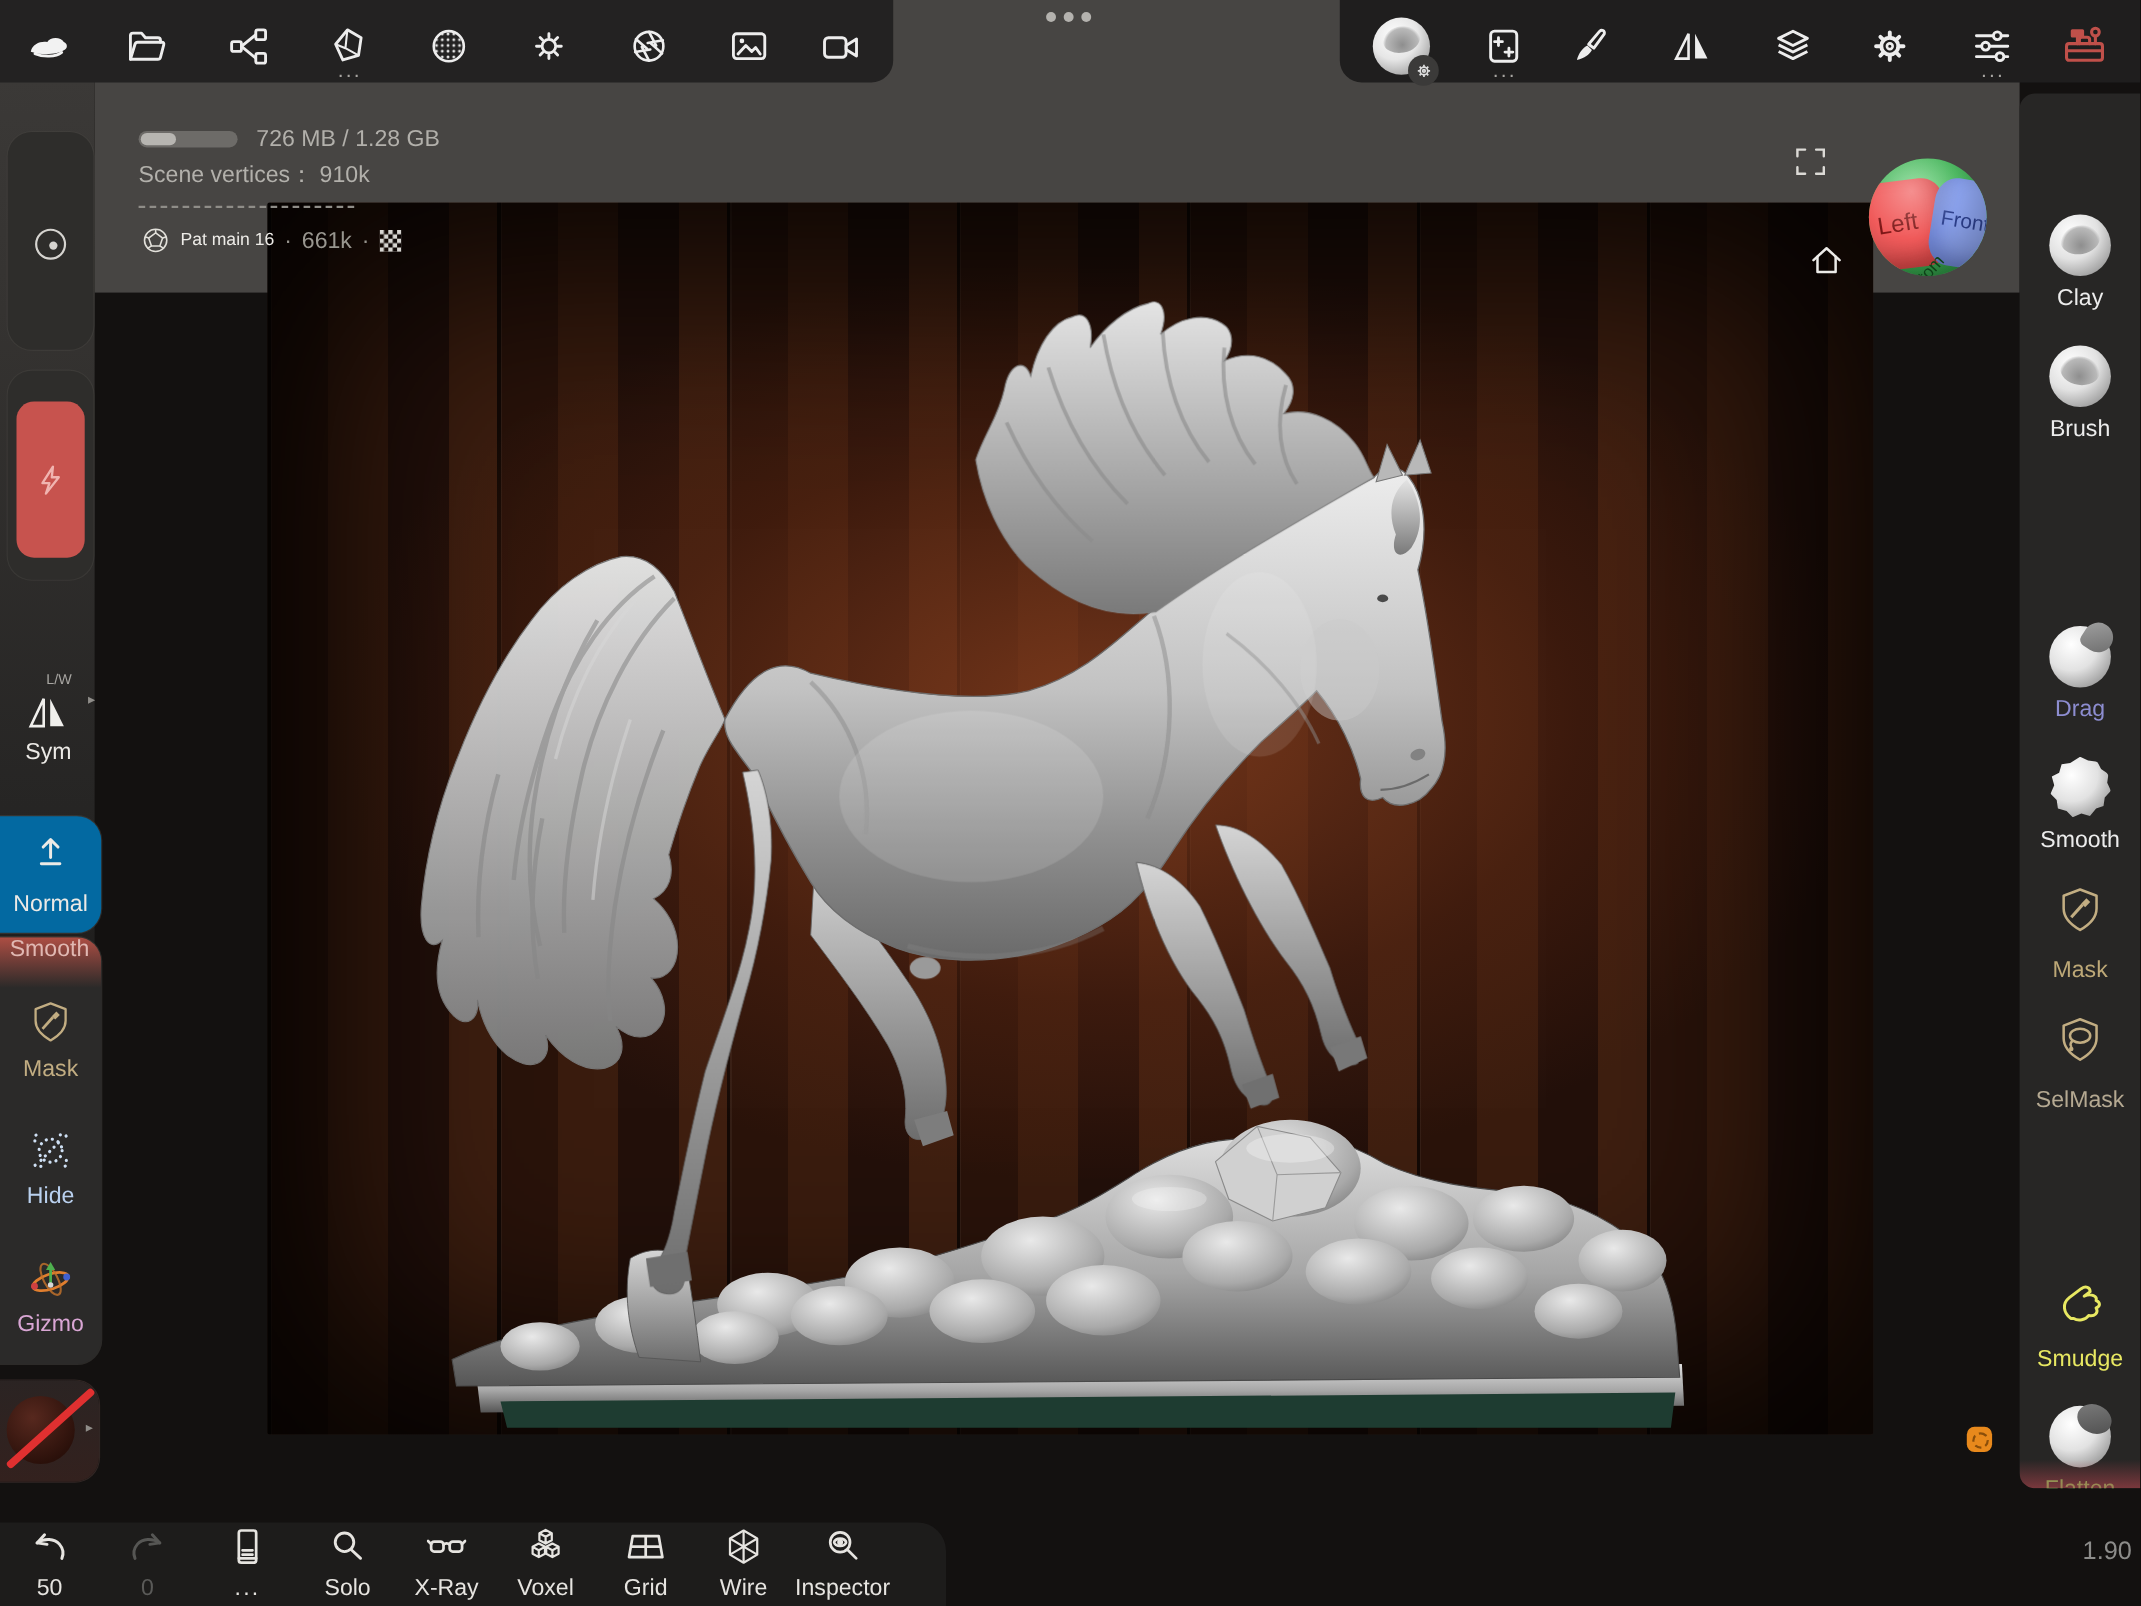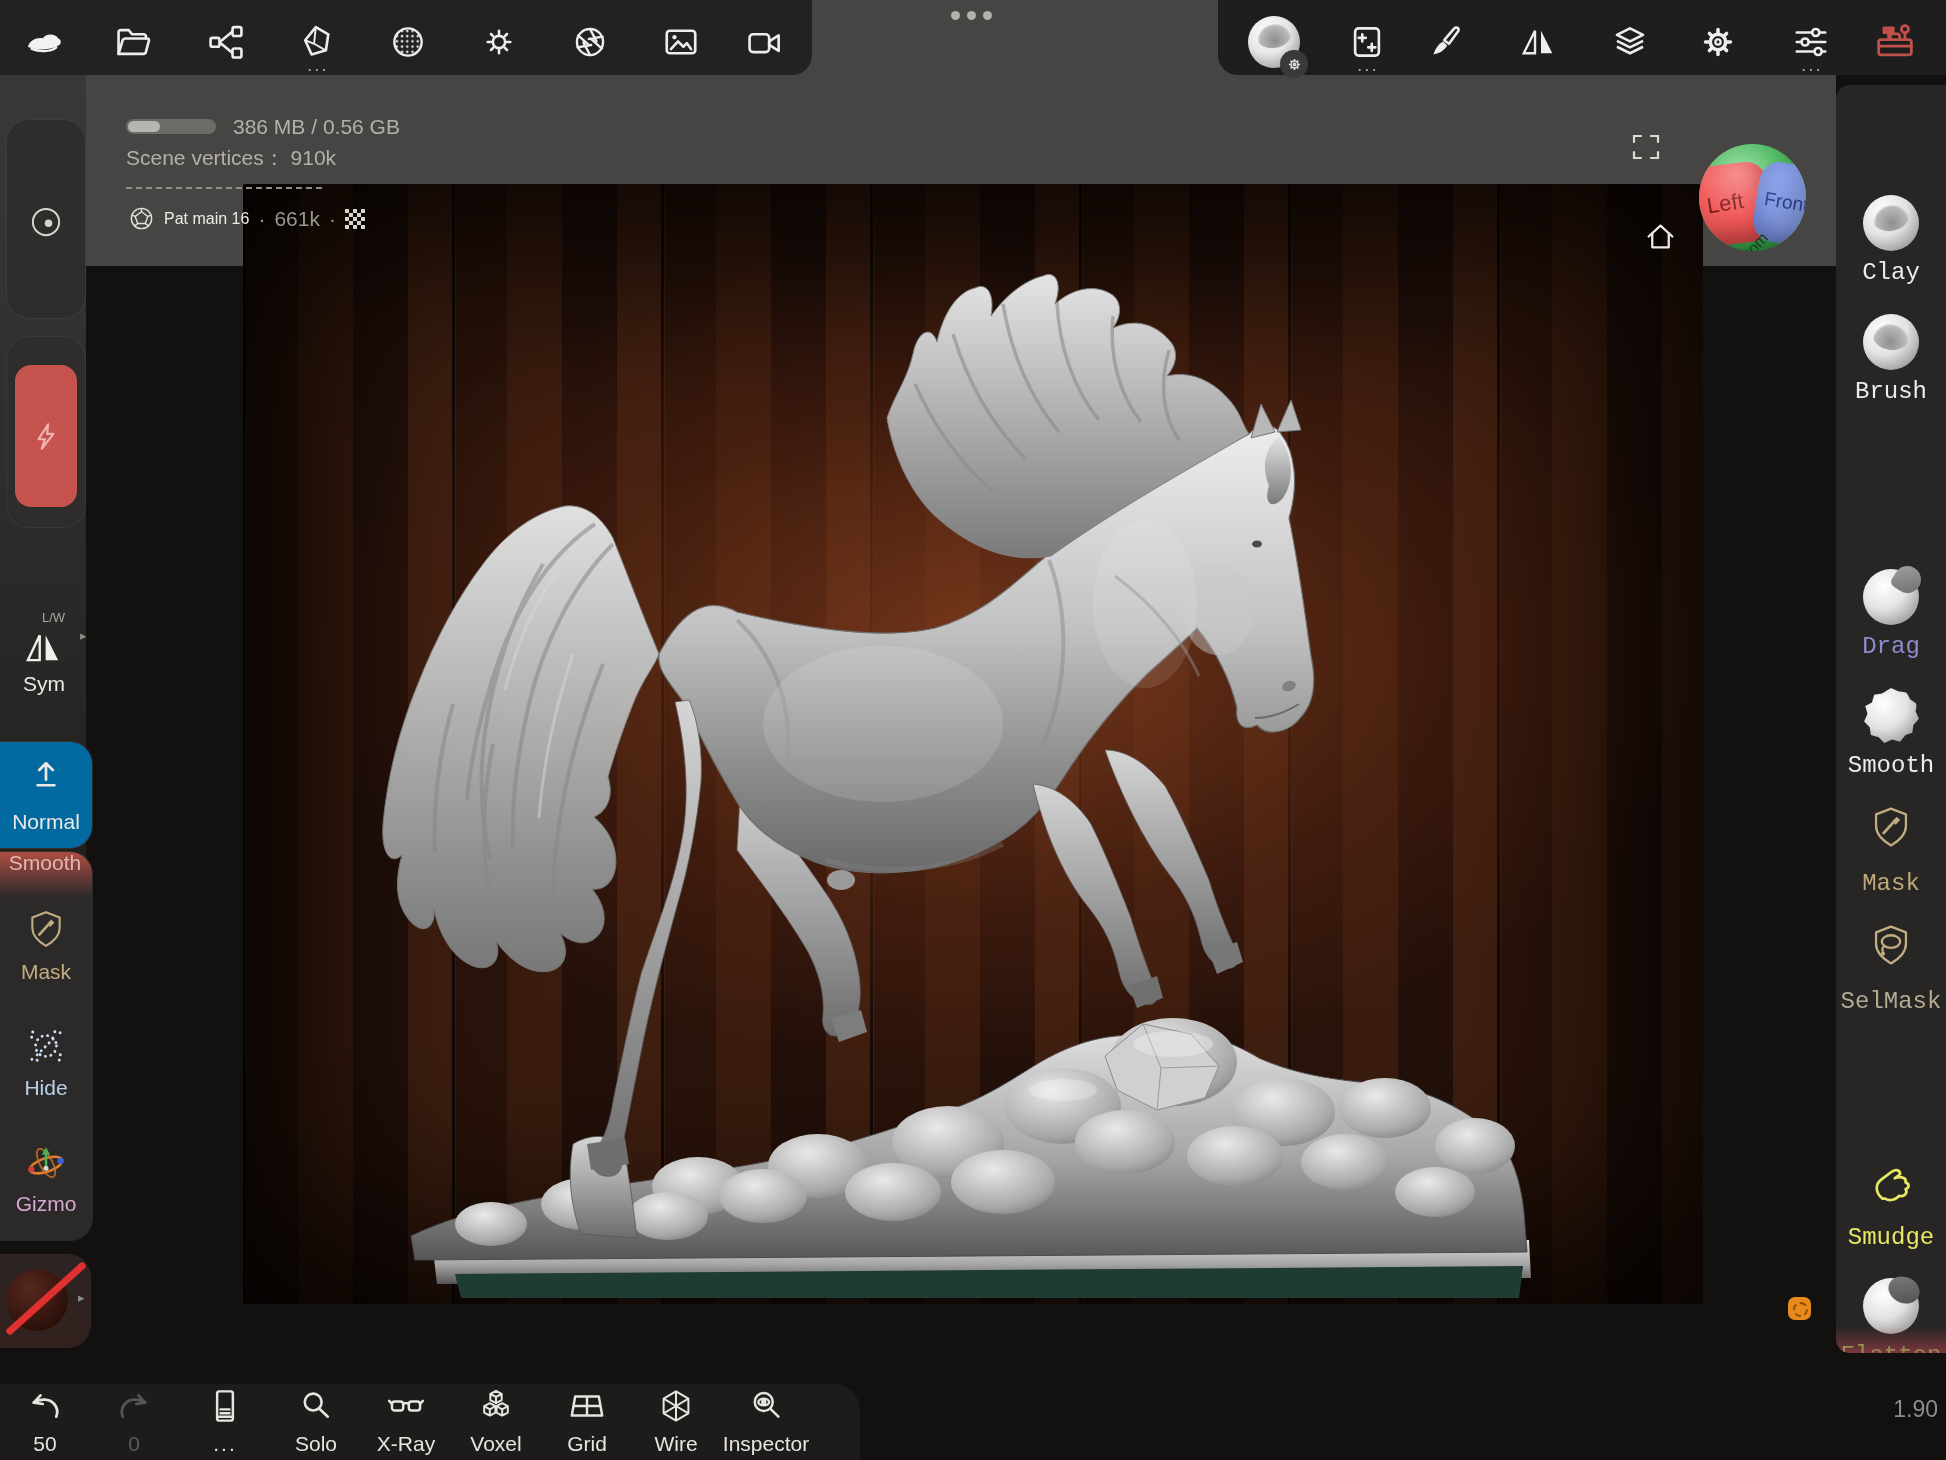--- a/index.html
+++ b/index.html
@@ -62,21 +62,21 @@
       background:linear-gradient(#2b2423,#33211e);overflow:hidden;box-shadow:0 0 0 1px rgba(80,60,56,.5);}
   .slash-sphere{position:absolute;left:6px;top:14px;width:62px;height:62px;border-radius:50%;
       background:radial-gradient(circle at 38% 32%, #57281e, #2a100a 75%);}
   .slash-line{position:absolute;left:-6px;top:40px;width:104px;height:7px;background:#e03030;transform:rotate(-42deg);border-radius:3px;}
   .mini-caret{position:absolute;font-size:13px;color:#8f8d89;}
   
   .sidebar{position:absolute;left:1836px;top:85px;width:110px;height:1268px;background:#272625;
       border-radius:14px 0 0 14px;overflow:hidden;}
   .tool{position:absolute;left:0;width:110px;height:118px;text-align:center;}
   .tool-sel{background:#56566f;}
-  .tool .lbl{position:absolute;left:0;top:78px;width:110px;font-size:24px;color:#ececec;font-family:Liberation Mono, monospace;}
+  .tool .lbl{position:absolute;left:0;top:78px;width:110px;font-size:21px;color:#ececec;}
   .sphere{position:absolute;left:27px;top:14px;width:56px;height:56px;border-radius:50%;
       background:radial-gradient(circle at 36% 30%, #ffffff, #e2e2e2 45%, #a8a8a8 75%, #737373);}
   .dent{position:absolute;left:10px;top:10px;width:36px;height:26px;border-radius:50%;transform:rotate(-10deg);
       background:radial-gradient(ellipse at 50% 70%, #8e8e8e, #b9b9b9 62%, rgba(185,185,185,0) 74%);}
   .tear{position:absolute;right:-2px;top:-3px;width:27px;height:27px;border-radius:50% 50% 50% 6px;
       transform:rotate(33deg);background:linear-gradient(135deg,#a2a2a2,#6c6c6c);}
   .crumple{clip-path:polygon(50% 0%,63% 6%,78% 8%,84% 20%,96% 28%,94% 42%,100% 55%,90% 66%,88% 80%,76% 84%,66% 96%,52% 92%,38% 98%,28% 88%,14% 84%,12% 70%,2% 60%,8% 46%,4% 32%,16% 26%,20% 12%,34% 10%);}
   .paint-top{position:absolute;left:11px;top:6px;width:33px;height:22px;border-radius:50%;transform:rotate(-14deg);
       background:radial-gradient(circle at 45% 40%, #f5a83a, #d8821a 80%);}
   .flat-disc{position:absolute;right:-1px;top:-1px;width:32px;height:26px;border-radius:50%;transform:rotate(24deg);
@@ -372,21 +372,21 @@
           <path d="M12.5 10 V16"></path>
           <circle cx="26.5" cy="7" r="3"></circle>
           <path d="M26.5 10 V16"></path>
         </svg>
     </div>
   </div>
 
   <div class="mem-pill">
       <div class="mem-fill" style="width:32px"></div>
     </div>
-  <div class="info-txt" style="left:233px;top:115px">386 MB / 0.56 GB</div>
+  <div class="info-txt" style="left:233px;top:115px">726 MB / 1.28 GB</div>
   <div class="info-txt" style="left:126px;top:144px">Scene vertices： 910k</div>
   <div class="dash-sep"></div>
 
   <div class="layer-row">
     <svg width="27" height="27" viewBox="0 0 32 32" stroke="#e2e0da" stroke-width="1.7" fill="none">
         <circle cx="16" cy="16" r="12"></circle>
         <path d="M16 8 L23.5 13.5 L20.5 22 H11.5 L8.5 13.5 Z"></path>
         <path d="M16 4 L16 8 M27.5 12 L23.5 13.5 M25 25 L20.5 22 M7 25 L11.5 22 M4.5 12 L8.5 13.5"></path>
       </svg>
     <span class="layer-name">Pat main 16</span>

